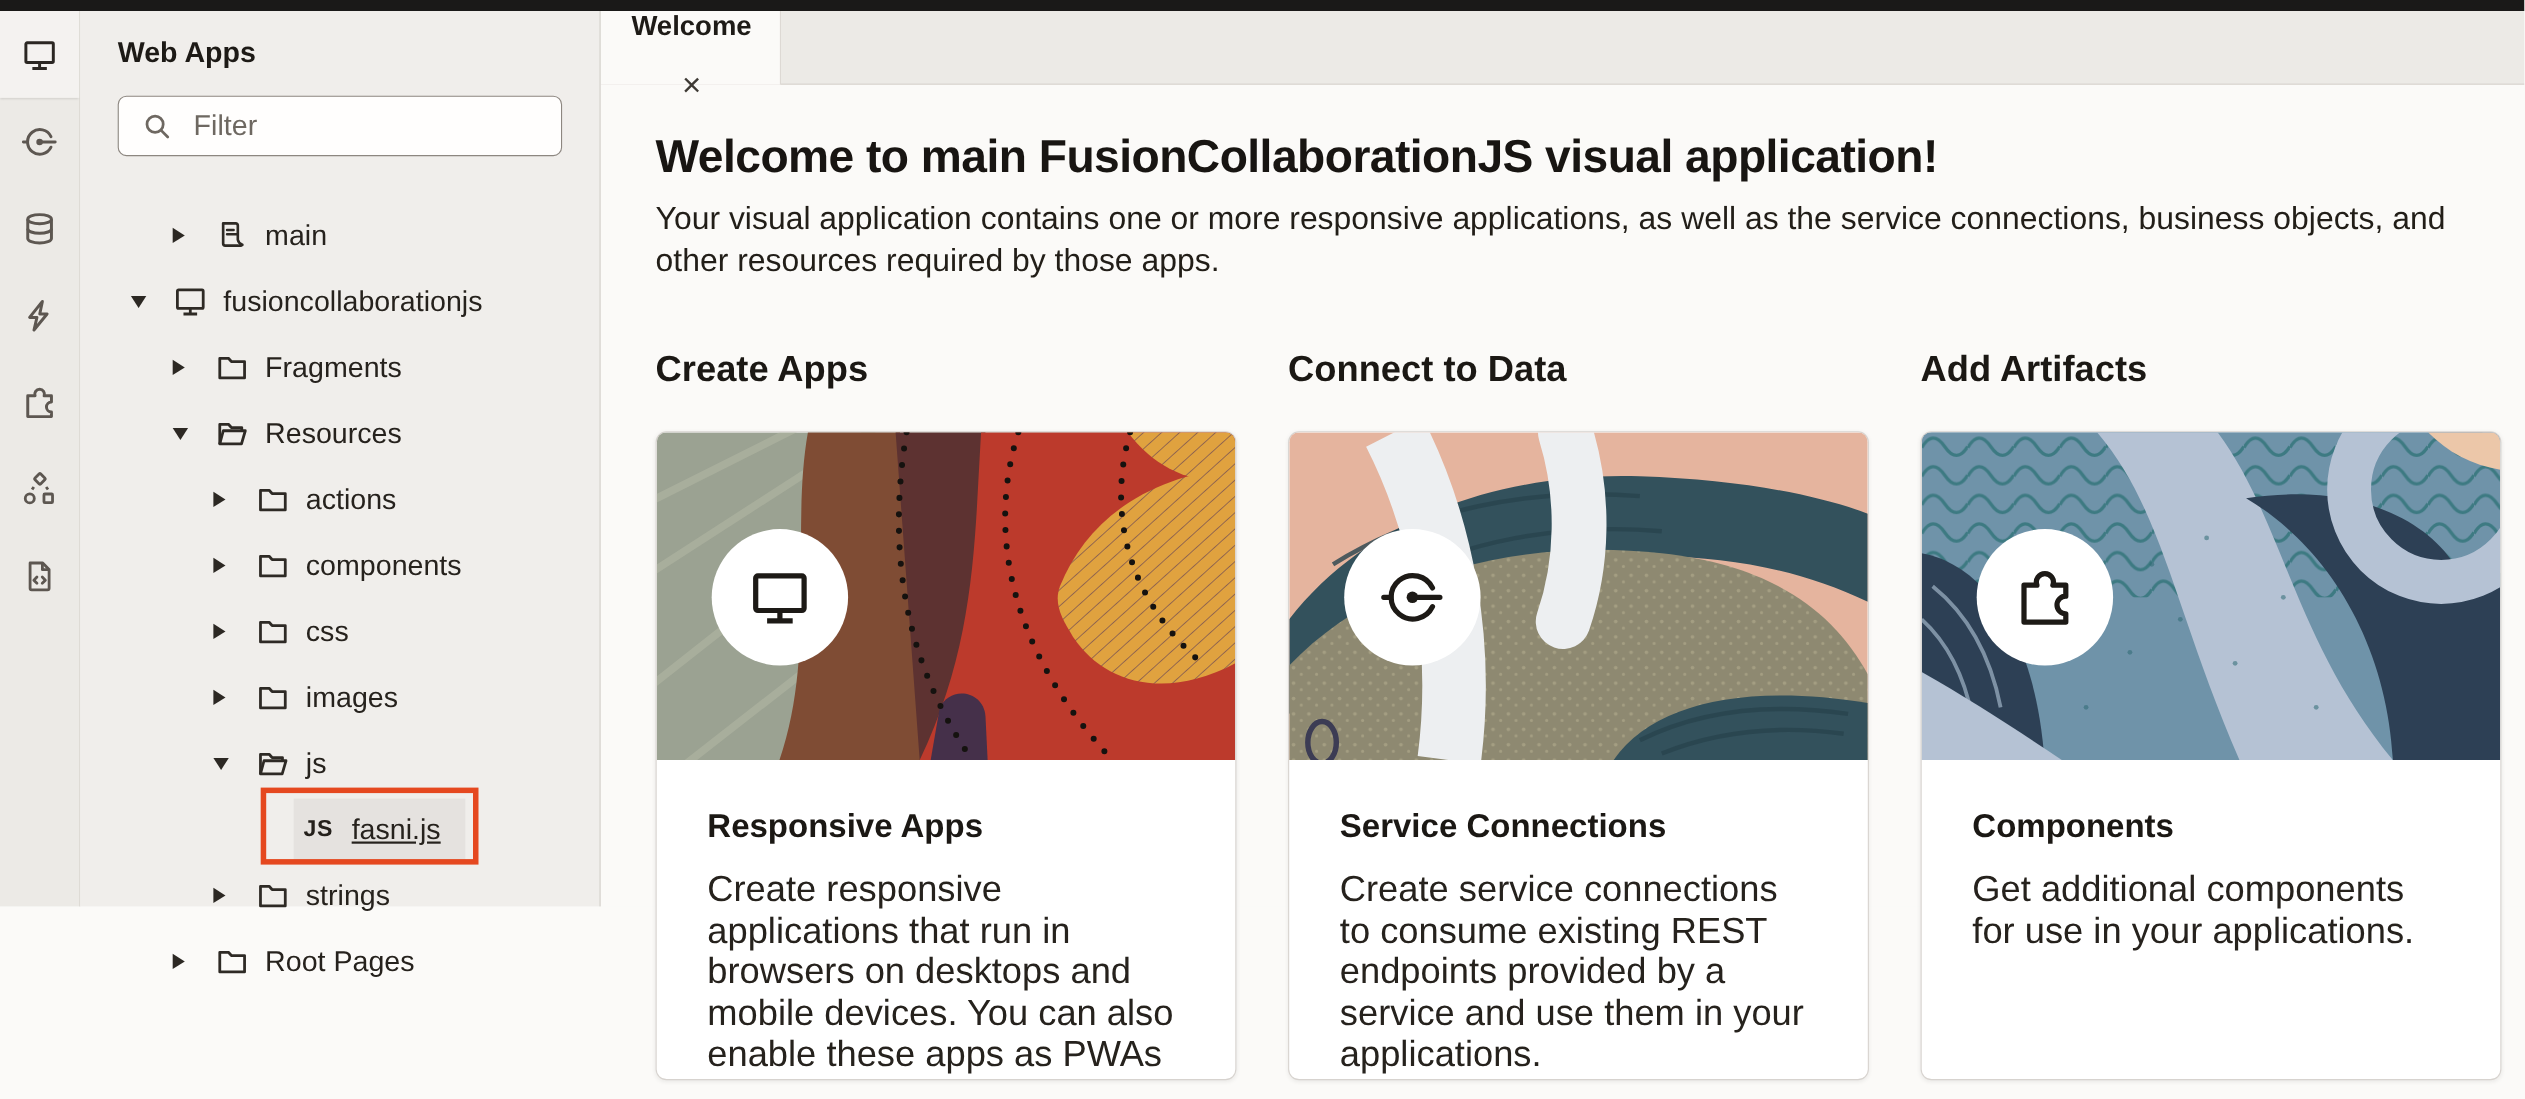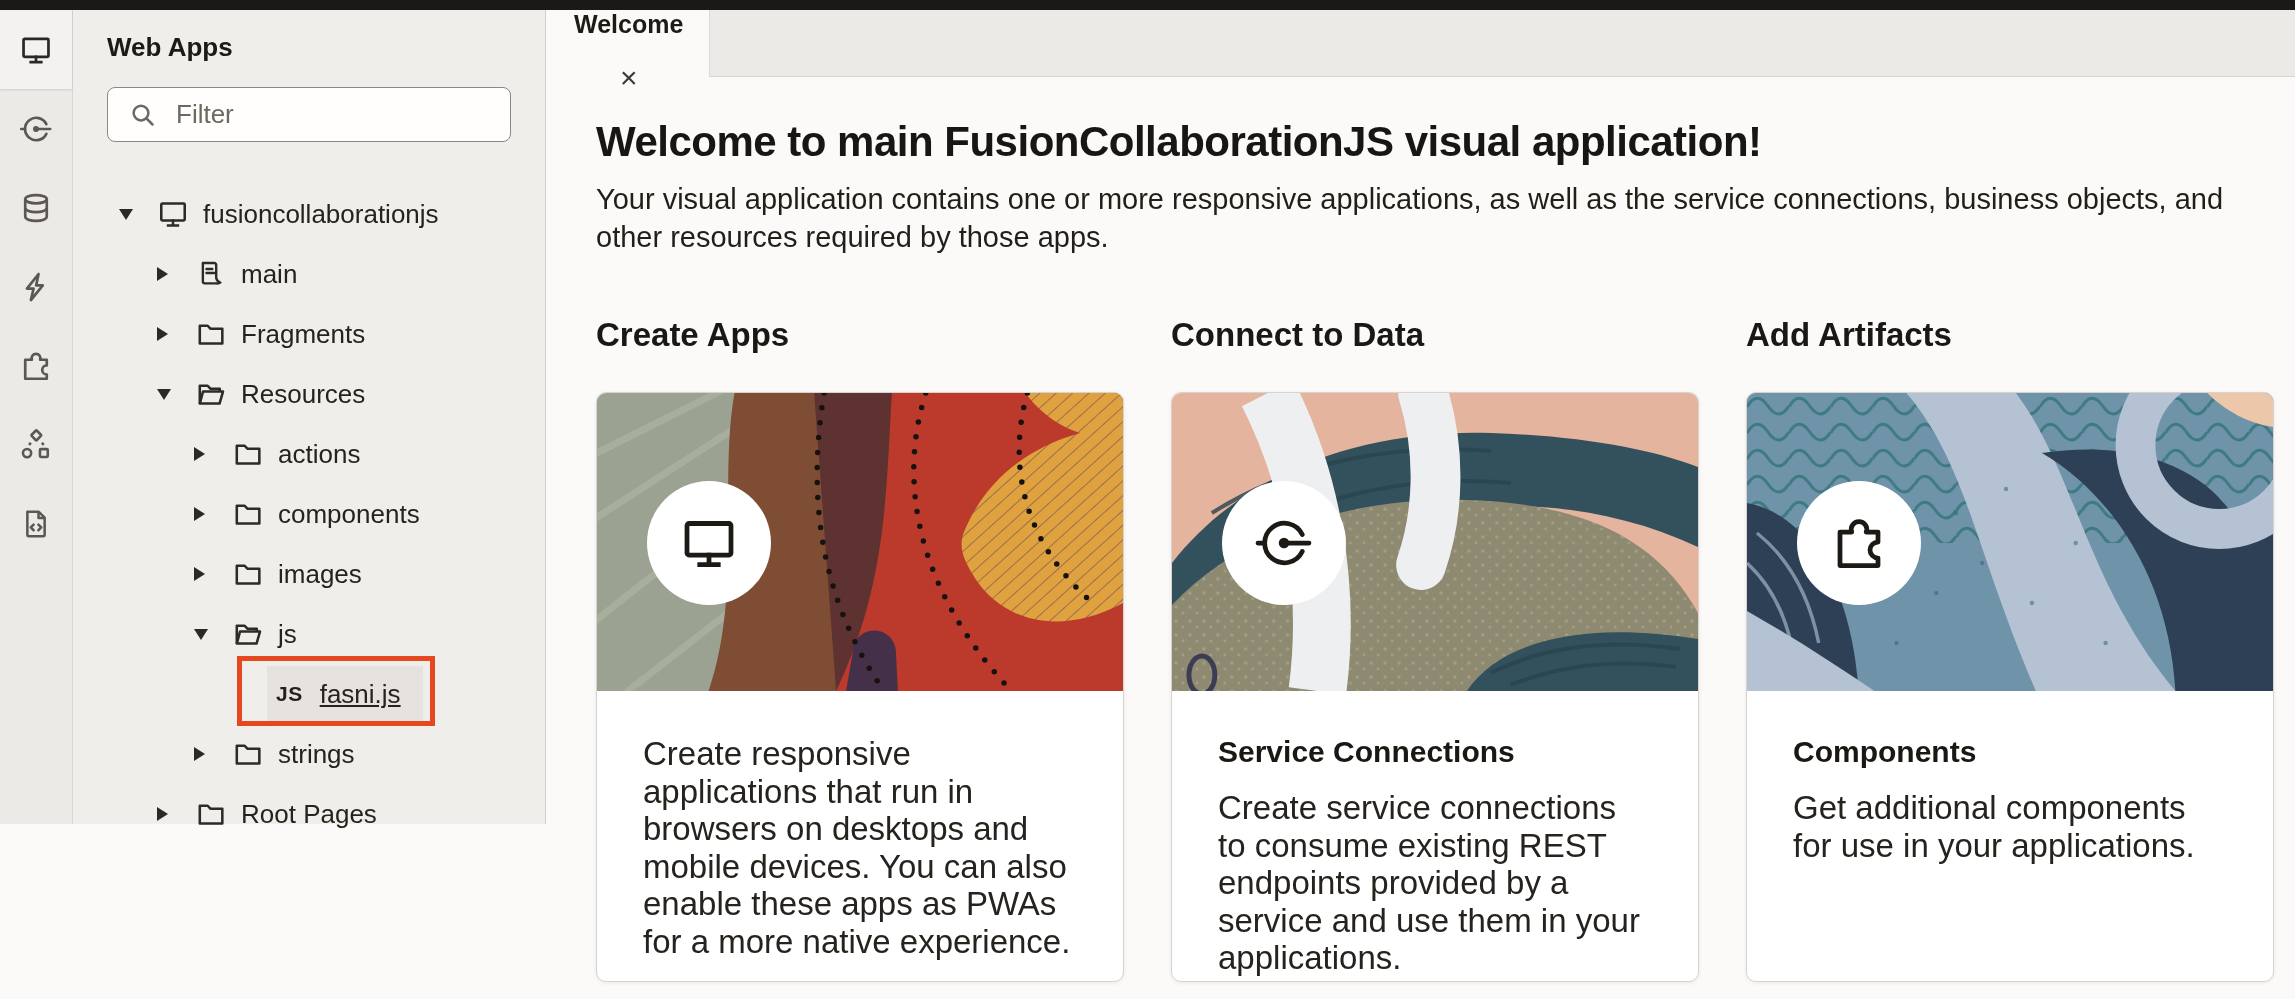--- a/index.html
+++ b/index.html
@@ -165,42 +165,42 @@
     <div class="panel-title">Web Apps</div>
 
     <div class="filter-box">
       <svg viewBox="0 0 24 24">
           <use href="#i-search"></use>
         </svg>
       <input type="text" placeholder="Filter" style="">
     </div>
 
     <div class="tree">
+      <div class="tree-row lvl2">
+        <span class="caret collapsed"></span>
+        <span class="tree-icon">
+            <svg viewBox="0 0 24 24">
+              <use href="#i-page"></use>
+            </svg>
+          </span>
+        <span class="tree-label">main</span>
+      </div>
       <div class="tree-row lvl1">
         <span class="caret expanded"></span>
         <span class="tree-icon">
             <svg viewBox="0 0 24 24">
               <use href="#i-monitor"></use>
             </svg>
           </span>
         <span class="tree-label">fusioncollaborationjs</span>
       </div>
       <div class="tree-row lvl2">
         <span class="caret collapsed"></span>
         <span class="tree-icon">
             <svg viewBox="0 0 24 24">
-              <use href="#i-page"></use>
-            </svg>
-          </span>
-        <span class="tree-label">main</span>
-      </div>
-      <div class="tree-row lvl2">
-        <span class="caret collapsed"></span>
-        <span class="tree-icon">
-            <svg viewBox="0 0 24 24">
               <use href="#i-folder"></use>
             </svg>
           </span>
         <span class="tree-label">Fragments</span>
       </div>
       <div class="tree-row lvl2">
         <span class="caret expanded"></span>
         <span class="tree-icon">
             <svg viewBox="0 0 24 24">
               <use href="#i-folder-open"></use>
@@ -218,20 +218,29 @@
         <span class="tree-label">actions</span>
       </div>
       <div class="tree-row lvl3">
         <span class="caret collapsed"></span>
         <span class="tree-icon">
             <svg viewBox="0 0 24 24">
               <use href="#i-folder"></use>
             </svg>
           </span>
         <span class="tree-label">components</span>
+      </div>
+      <div class="tree-row lvl3">
+        <span class="caret collapsed"></span>
+        <span class="tree-icon">
+            <svg viewBox="0 0 24 24">
+              <use href="#i-folder"></use>
+            </svg>
+          </span>
+        <span class="tree-label">css</span>
       </div>
       <div class="tree-row lvl3">
         <span class="caret collapsed"></span>
         <span class="tree-icon">
             <svg viewBox="0 0 24 24">
               <use href="#i-folder"></use>
             </svg>
           </span>
         <span class="tree-label">images</span>
       </div>
@@ -307,20 +316,21 @@
                 <path d="M258 252c8-22 40-18 42 6l2 40h-52Z" fill="#45304a"></path>
                 <path d="M228 0c-16 96-8 200 60 298M330 0c-28 88-10 196 86 298M432 0c-20 70-6 150 70 214" fill="none" stroke="#15120f" stroke-width="5.5" stroke-linecap="round" stroke-dasharray="0 15"></path>
               </svg>
               <div class="badge">
                 <svg viewBox="0 0 24 24">
                     <use href="#i-monitor"></use>
                   </svg>
               </div>
             </div>
             <div class="card-text">
+              <h3>Responsive Apps</h3>
               <p>Create responsive applications that run in browsers on desktops and mobile devices. You can also enable these apps as PWAs for a more native experience.</p>
             </div>
           </div>
         </section>
 
         <section class="col">
           <h2>Connect to Data</h2>
           <div class="card">
             <div class="card-img">
               <svg class="illus" viewBox="0 0 528 298" preserveAspectRatio="none" aria-hidden="true">

